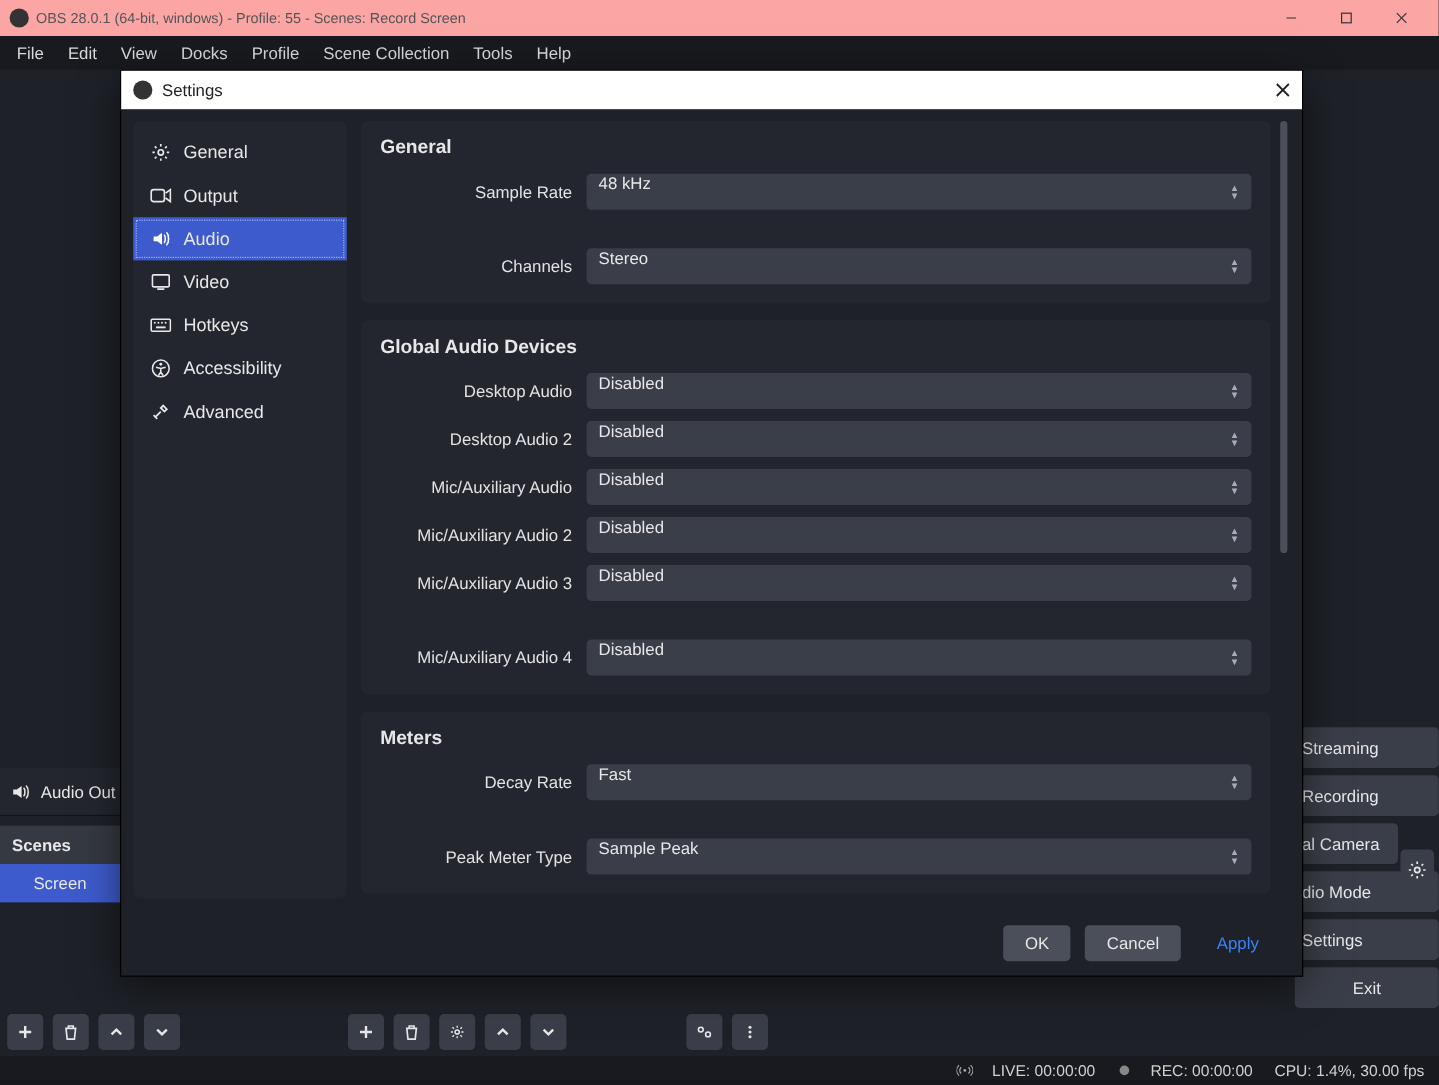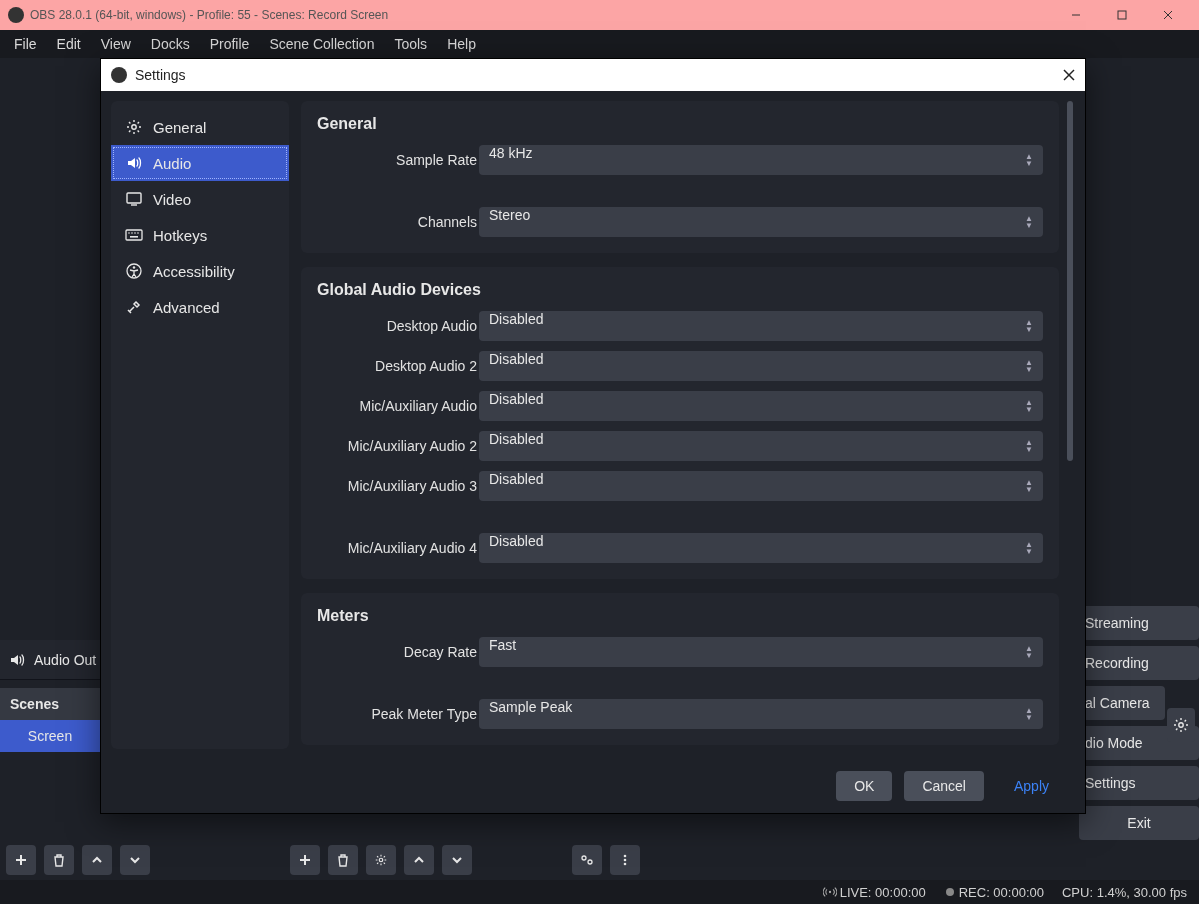--- a/index.html
+++ b/index.html
@@ -42,40 +42,40 @@
   .sidebar-item.active { background:#3d5bcc; outline:1px dotted #9fb3ff; outline-offset:-3px; }
   .sidebar-icon { width:18px; height:18px; display:flex; align-items:center; justify-content:center; }
   
   .content { flex:1; overflow:auto; display:flex; gap:6px; }
   .content-inner { flex:1; display:flex; flex-direction:column; gap:14px; }
   .scrollbar-track { width:10px; background:transparent; position:relative; }
   .scrollbar-thumb { position:absolute; top:0; left:2px; width:6px; height:360px; background:#4a4f5a; border-radius:3px; }
   
   .section { background:#23262e; border-radius:6px; padding:14px 16px 16px 16px; }
   .section-title { font-size:16px; font-weight:700; margin-bottom:12px; }
-  .row { display:flex; align-items:center; gap:2px; margin-bottom:10px; }
+  .row { display:flex; align-items:center; gap:12px; margin-bottom:10px; }
   .row:last-child { margin-bottom:0;margin-top:32px; }
   .row-label { width:160px; text-align:right; font-size:14px; color:#e2e2e2; }
   .select { flex:1; height:30px; background:#3a3e48; border-radius:4px; display:flex; align-items:flex-start; padding:0 10px; position:relative; cursor:default; }
   .select-arrows { position:absolute; right:6px; top:0; bottom:0; width:16px; display:flex; flex-direction:column; align-items:center; justify-content:center; gap:0; color:#aab; font-size:8px; line-height:7px; }
   
   .dialog-footer { height:54px; display:flex; justify-content:flex-end; align-items:center; gap:12px; padding:0 18px; }
   .dlg-btn { height:30px; padding:0 18px; background:#4a4f5a; border-radius:4px; display:flex; align-items:center; font-size:14px; cursor:default; }
   .dlg-btn.disabled { background:transparent; color:#3b82f6; }
   
   
   .toolbar-row { position:absolute; left:6px; bottom:2px; display:flex; gap:28px; align-items:center; height:36px; }
   .tb-group { display:flex; gap:8px; align-items:center; }
   .tb-btn { width:30px; height:30px; background:#3a3e48; border-radius:4px; display:flex; align-items:center; justify-content:center; cursor:default; }
   .tb-group.grp2 { margin-left:112px; }
   .tb-group.grp3 { margin-left:72px; }
   
   
   .statusbar { height:24px; background:#181a1f; display:flex; align-items:center; justify-content:flex-end; gap:18px; padding:0 12px; font-size:13px; color:#d0d0d0; }
-  .status-seg { display:flex; align-items:center; gap:3px; }
+  .status-seg { display:flex; align-items:center; gap:16px; }
   
   svg { display:block; }
 </style>
 </head>
 <body>
 
 <div class="titlebar">
   <div class="titlebar-icon"></div>
   <div class="titlebar-text">OBS 28.0.1 (64-bit, windows) - Profile: 55 - Scenes: Record Screen</div>
   <div class="titlebar-buttons">
@@ -250,20 +250,29 @@
       <div class="sidebar">
         <div class="sidebar-item">
           <span class="sidebar-icon">
               <svg width="16" height="16" viewBox="0 0 16 16">
                 <circle cx="8" cy="8" r="2.2" fill="none" stroke="#e7e7e7" stroke-width="1.4"></circle>
                 <path d="M8 1v2M8 13v2M1 8h2M13 8h2M3 3l1.4 1.4M11.6 11.6L13 13M13 3l-1.4 1.4M4.4 11.6L3 13" stroke="#e7e7e7" stroke-width="1.4"></path>
               </svg>
             </span>
           <span>General</span>
         </div>
+        <div class="sidebar-item">
+          <span class="sidebar-icon">
+              <svg width="18" height="14" viewBox="0 0 18 14">
+                <rect x="1" y="2" width="11" height="10" rx="2" fill="none" stroke="#e7e7e7" stroke-width="1.4"></rect>
+                <path d="M13 5l4-3v10l-4-3" fill="none" stroke="#e7e7e7" stroke-width="1.4"></path>
+              </svg>
+            </span>
+          <span>Output</span>
+        </div>
         <div class="sidebar-item active">
           <span class="sidebar-icon">
               <svg width="16" height="16" viewBox="0 0 16 16">
                 <path d="M2 6v4h3l4 3V3L5 6H2z" fill="#fff"></path>
                 <path d="M11 5c1 1 1 5 0 6M13 3c2 2 2 8 0 10" stroke="#fff" stroke-width="1.3" fill="none" stroke-linecap="round"></path>
               </svg>
             </span>
           <span>Audio</span>
         </div>
         <div class="sidebar-item">

